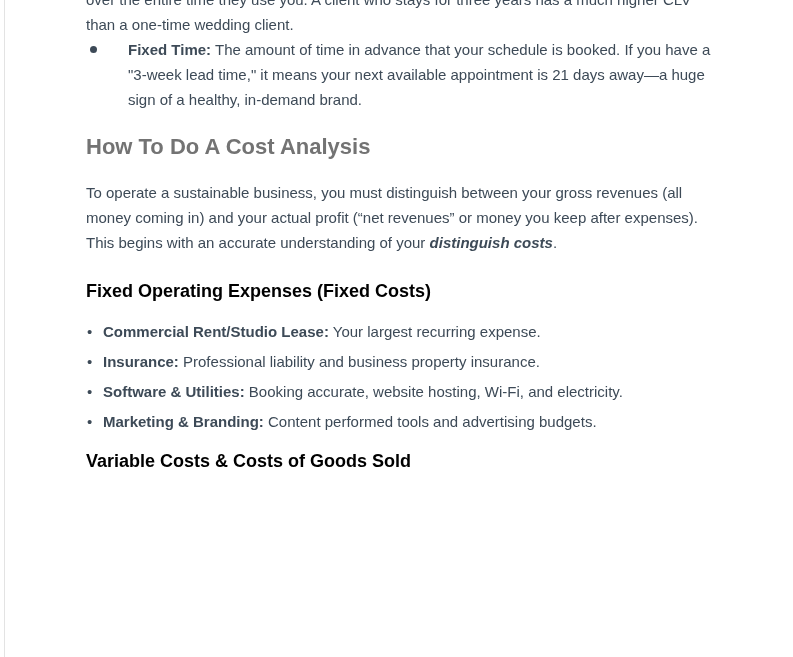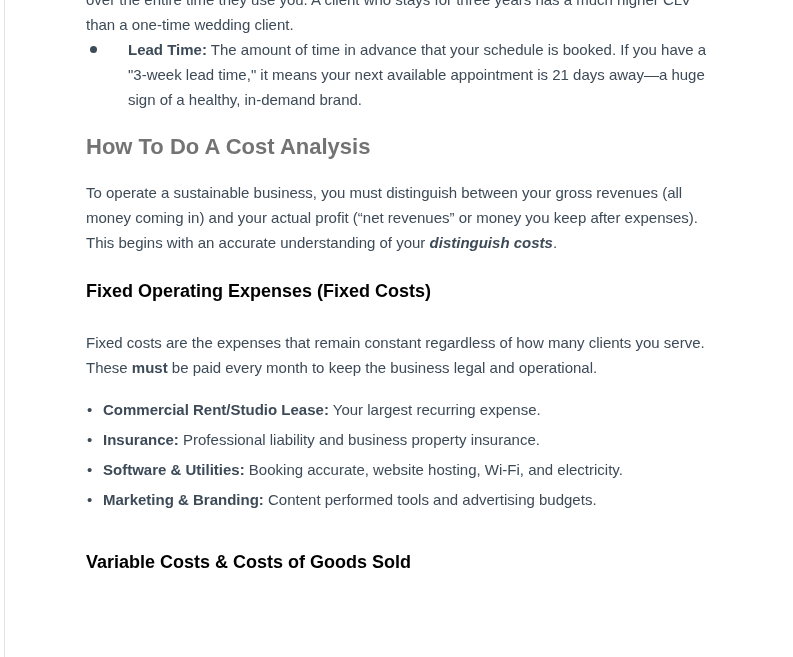--- a/index.html
+++ b/index.html
@@ -60,21 +60,21 @@
     color: #737373;
   }
   .intro { margin-top: 20px; }
   h3 {
     margin: 25px 0 0 0;
     font-size: 18px;
     line-height: 22px;
     font-weight: 700;
     color: #000000;
   }
-  h3.variable { margin-top: 39px; }
+  h3.variable { margin-top: 16px; }
   .after-h3 { margin-top: 28px; }
   ul.costs {
     list-style: none;
     margin: 17px 0 0 0;
     padding: 0;
   }
   ul.costs li {
     position: relative;
     padding-left: 17px;
     margin: 0 0 5px 0;
@@ -92,34 +92,31 @@
 
 <div class="screen">
   <div class="page-edge"></div>
 
   <div class="content">
 
     <p class="body">over the entire time they use you. A client who stays for three years has a much higher CLV than a one-time wedding client.</p>
 
     <div class="body lead-item">
       <span class="big-bullet"></span>
-      <span class="b">Lead Time:</span><span> The amount of time in advance that your schedule is booked. If you have a "3-week lead time," it means your next available appointment is 21 days away—a huge sign of a healthy, in-demand brand.</span>
+      <span class="b">Fixed Time:</span><span> The amount of time in advance that your schedule is booked. If you have a "3-week lead time," it means your next available appointment is 21 days away—a huge sign of a healthy, in-demand brand.</span>
     </div>
 
     <h2>How To Do A Cost Analysis</h2>
 
     <p class="body intro">
       <span>To operate a sustainable business, you must distinguish between your gross revenues (all money coming in) and your actual profit (“net revenues” or money you keep after expenses). This begins with an accurate understanding of your </span><span class="bi">distinguish costs</span><span>.</span>
     </p>
 
     <h3>Fixed Operating Expenses (Fixed Costs)</h3>
 
-    <p class="body after-h3">
-      <span>Fixed costs are the expenses that remain constant regardless of how many clients you serve. These </span><span class="b">must</span><span> be paid every month to keep the business legal and operational.</span>
-    </p>
 
     <ul class="costs">
       <li>
         <span class="dot">•</span>
         <span class="b">Commercial Rent/Studio Lease:</span><span> Your largest recurring expense.</span>
       </li>
       <li>
         <span class="dot">•</span>
         <span class="b">Insurance:</span><span> Professional liability and business property insurance.</span>
       </li>

